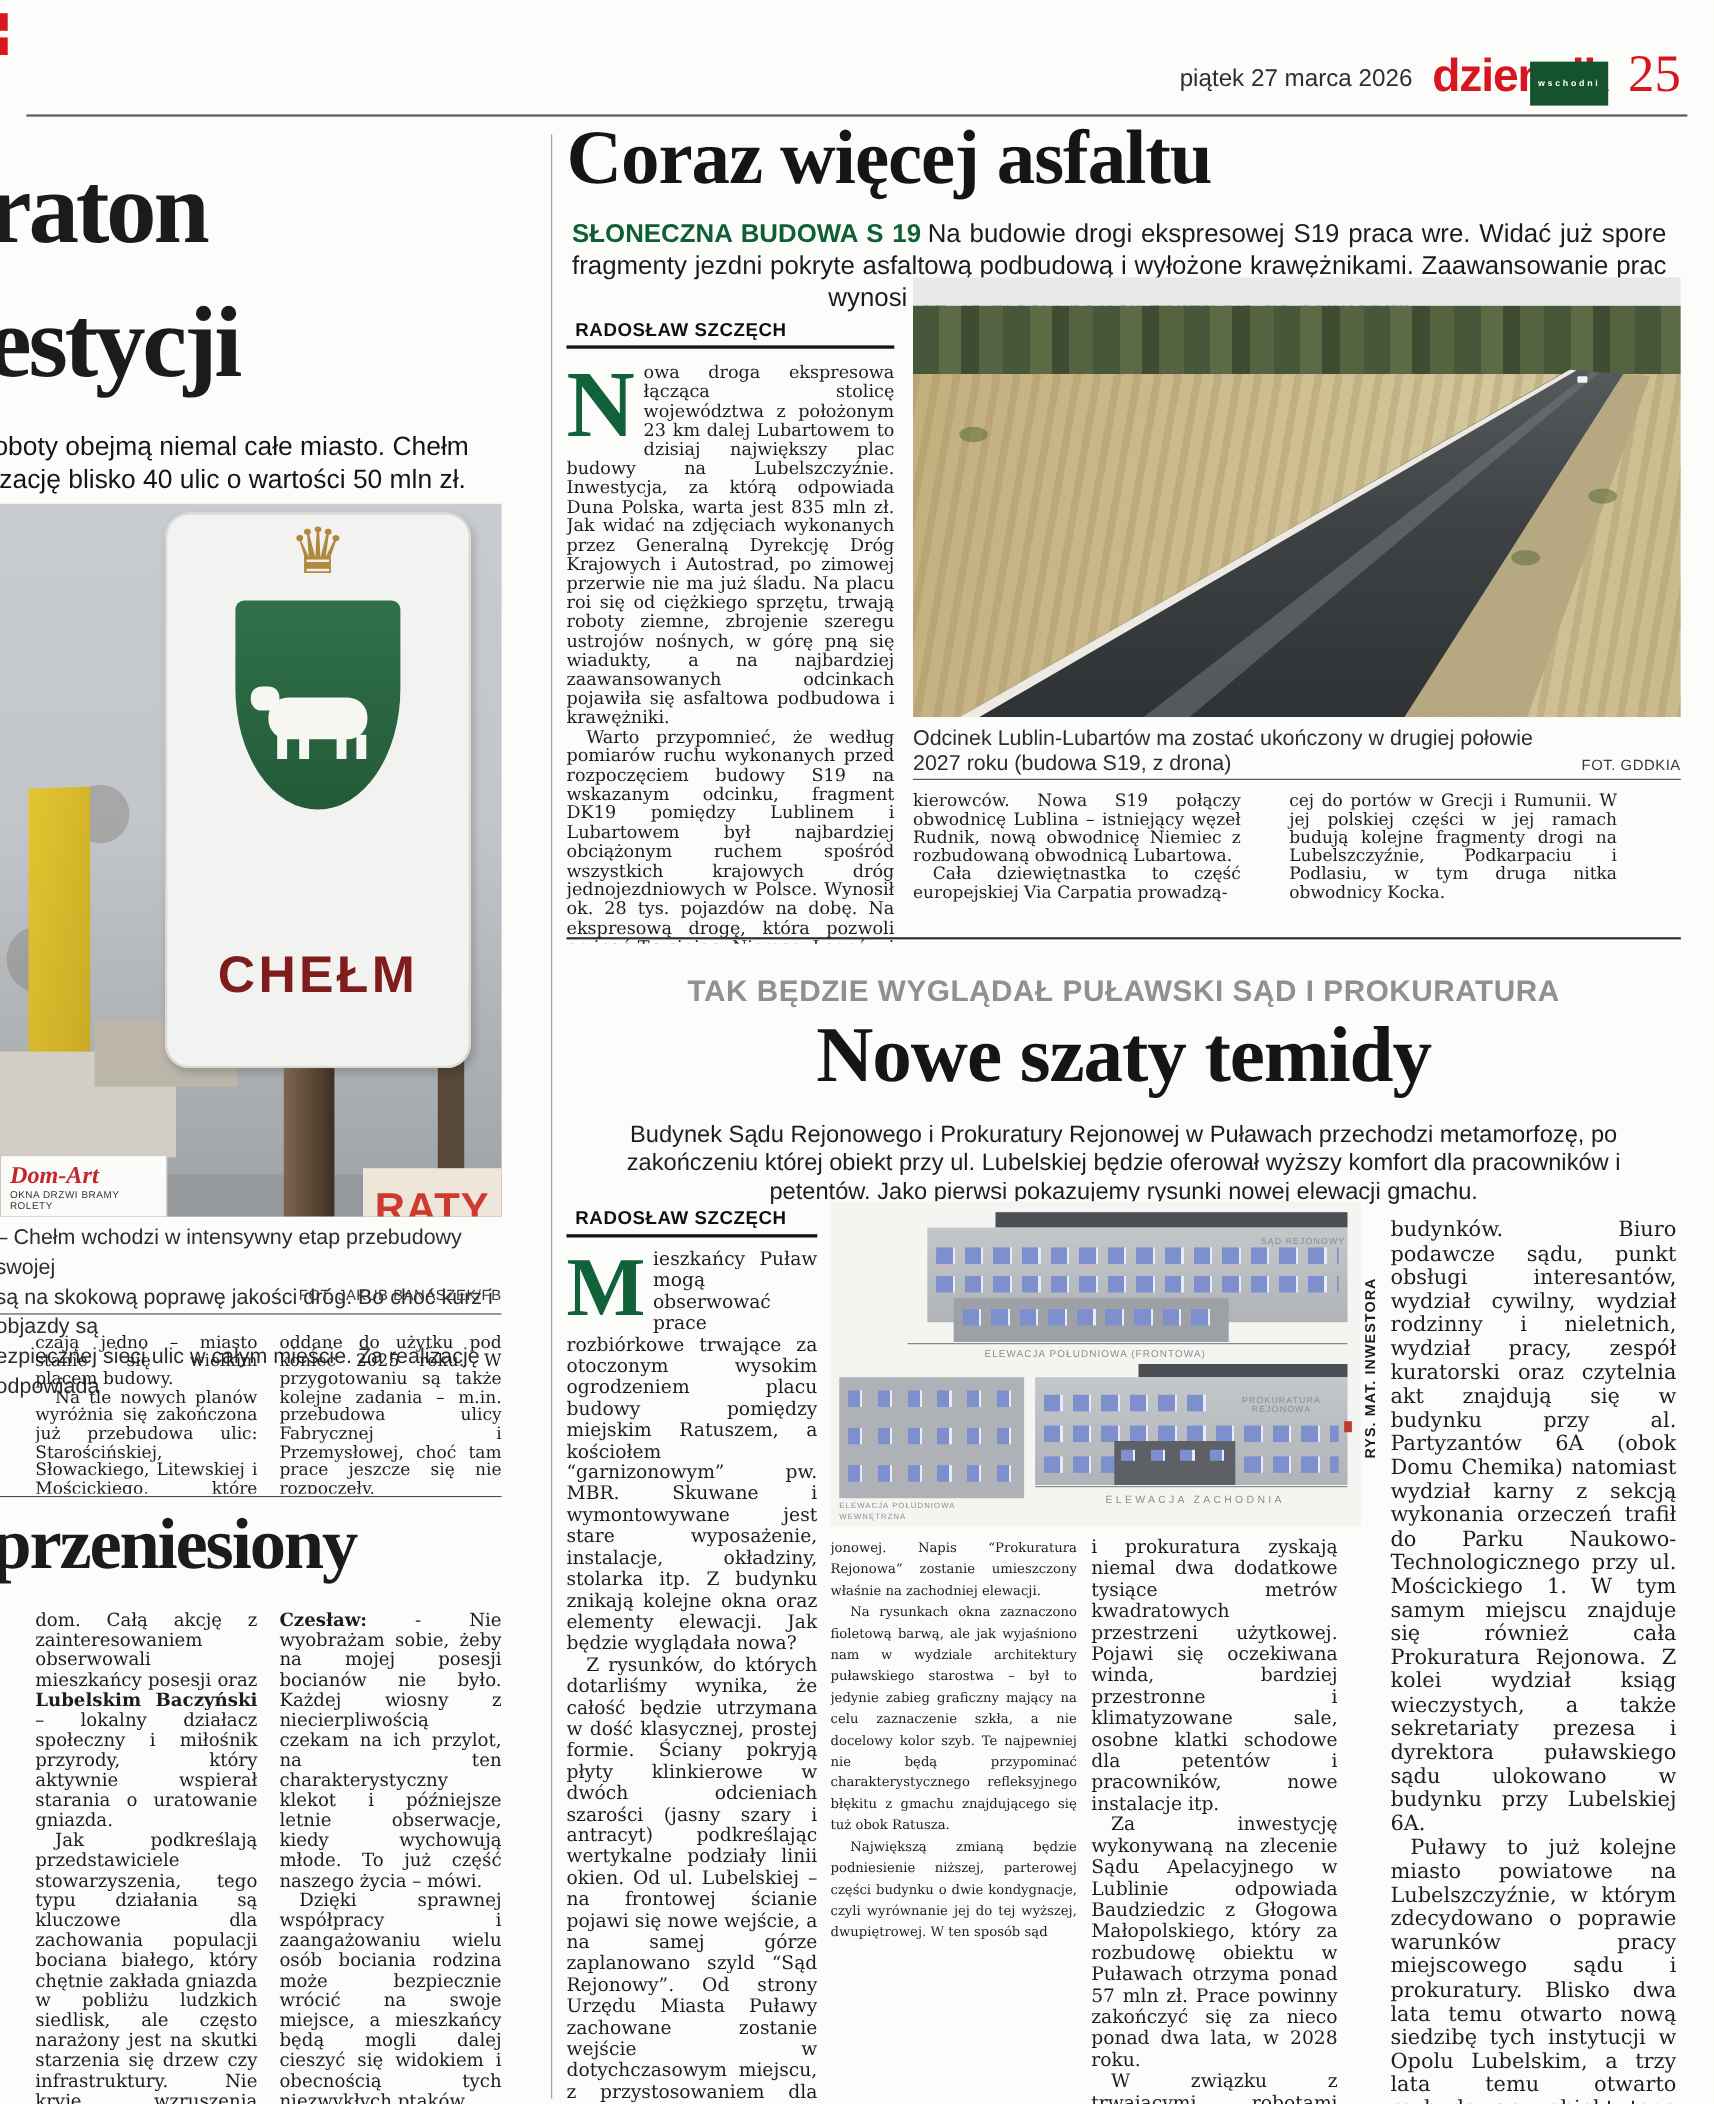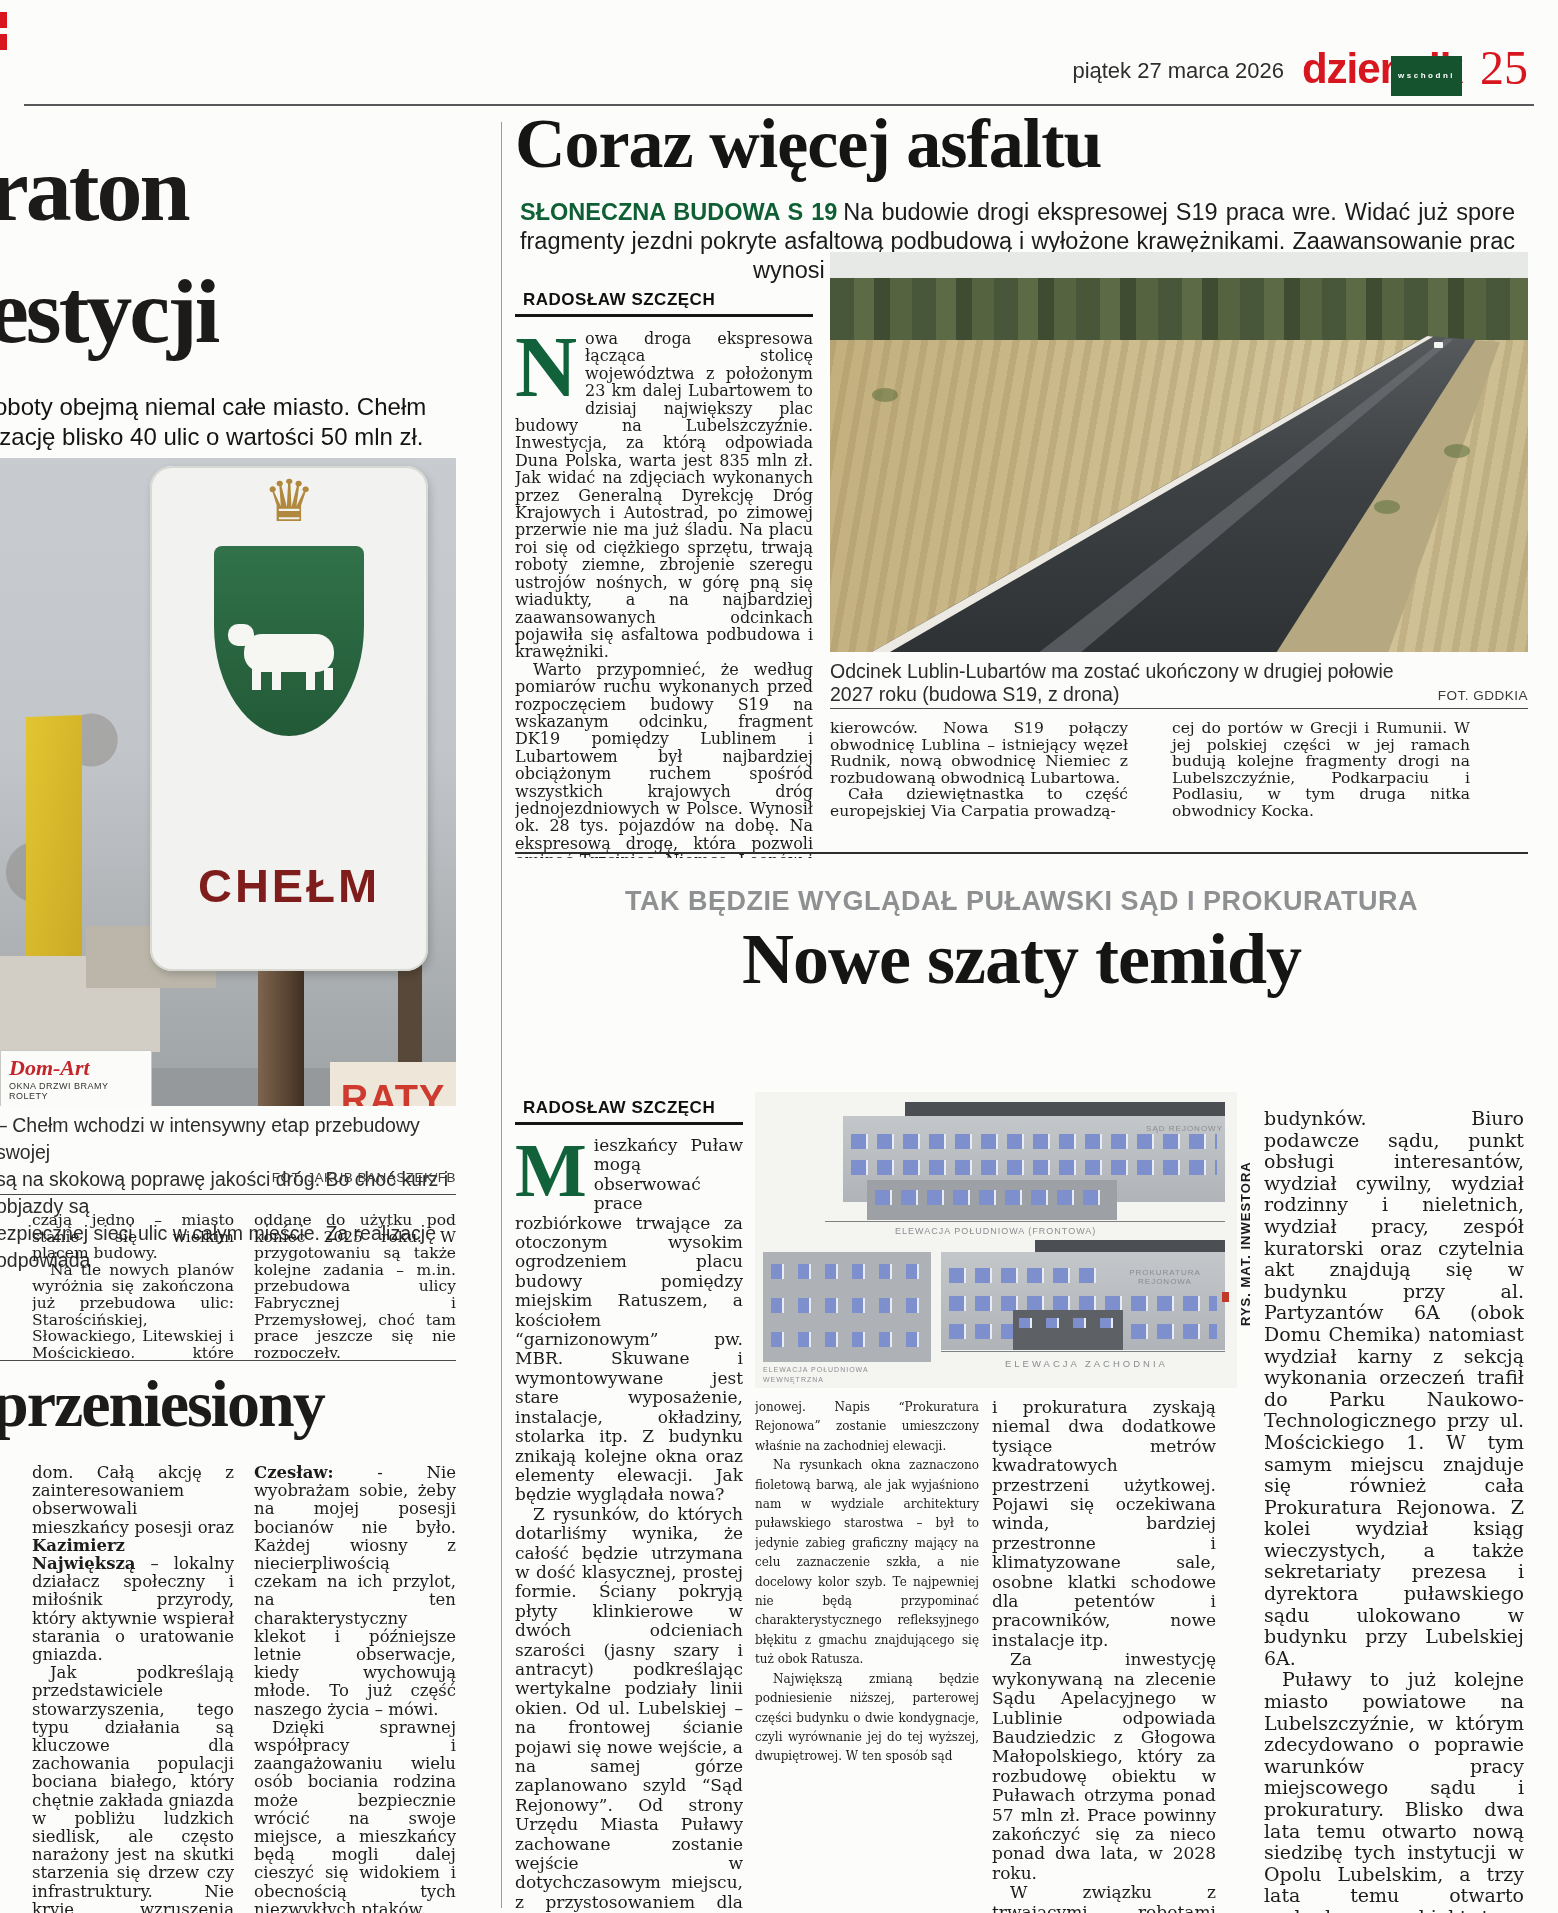--- a/index.html
+++ b/index.html
@@ -235,21 +235,21 @@
     <div data-name="left-article-col-b">
       <p class="p first" data-name="paragraph">oddane do użytku pod koniec 2025 roku. W przygotowaniu są także kolejne zadania – m.in. przebudowa ulicy Fabrycznej i Przemysłowej, choć tam prace jeszcze się nie rozpoczęły.</p>
     </div>
   </div>
 
   <div class="hrule" style="left:0;top:1360px;width:456px;" data-name="rule"></div>
 
   <div class="stork-headline" data-name="stork-article-headline">przeniesiony</div>
   <div class="stork-cols bodycol" data-name="stork-article-columns">
     <div data-name="stork-article-col-a">
-      <p class="p first" data-name="paragraph"><span data-name="text-run">dom. Całą akcję z zainteresowaniem obserwowali mieszkańcy posesji oraz </span><b class="inb" data-name="bold-name">Kazimierz Największą</b><span data-name="text-run"> – lokalny działacz społeczny i miłośnik przyrody, który aktywnie wspierał starania o uratowanie gniazda.</span></p>
+      <p class="p first" data-name="paragraph"><span data-name="text-run">dom. Całą akcję z zainteresowaniem obserwowali mieszkańcy posesji oraz </span><b class="inb" data-name="bold-name">Lubelskim Baczyński</b><span data-name="text-run"> – lokalny działacz społeczny i miłośnik przyrody, który aktywnie wspierał starania o uratowanie gniazda.</span></p>
       <p class="p" data-name="paragraph">Jak podkreślają przedstawiciele stowarzyszenia, tego typu działania są kluczowe dla zachowania populacji bociana białego, który chętnie zakłada gniazda w pobliżu ludzkich siedlisk, ale często narażony jest na skutki starzenia się drzew czy infrastruktury. Nie kryje wzruszenia właściciel posesji, pan</p>
     </div>
     <div data-name="stork-article-col-b">
       <p class="p first" data-name="paragraph"><b class="inb" data-name="bold-name">Czesław:</b><span data-name="text-run"> - Nie wyobrażam sobie, żeby na mojej posesji bocianów nie było. Każdej wiosny z niecierpliwością czekam na ich przylot, na ten charakterystyczny klekot i późniejsze letnie obserwacje, kiedy wychowują młode. To już część naszego życia – mówi.</span></p>
       <p class="p" data-name="paragraph">Dzięki sprawnej współpracy i zaangażowaniu wielu osób bociania rodzina może bezpiecznie wrócić na swoje miejsce, a mieszkańcy będą mogli dalej cieszyć się widokiem i obecnością tych niezwykłych ptaków.</p>
 
     </div>
   </div>
 
   <div class="s19-headline" data-name="s19-headline">Coraz więcej asfaltu</div>
@@ -291,20 +291,21 @@
     </div>
     <div data-name="s19-column-3">
       <p class="p first" data-name="paragraph">cej do portów w Grecji i Rumunii. W jej polskiej części w jej ramach budują kolejne fragmenty drogi na Lubelszczyźnie, Podkarpaciu i Podlasiu, w tym druga nitka obwodnicy Kocka.</p>
     </div>
   </div>
 
   <div class="hrule" style="left:515px;top:852px;width:1013px;height:2px;background:#2e2e2c;" data-name="section-rule"></div>
 
   <div class="tm-kicker" data-name="temida-kicker">TAK BĘDZIE WYGLĄDAŁ PUŁAWSKI SĄD I PROKURATURA</div>
   <div class="tm-headline" data-name="temida-headline">Nowe szaty temidy</div>
+  <div class="tm-subhead" data-name="temida-subhead">Budynek Sądu Rejonowego i Prokuratury Rejonowej w Puławach przechodzi metamorfozę, po zakończeniu której obiekt przy ul. Lubelskiej będzie oferował wyższy komfort dla pracowników i petentów. Jako pierwsi pokazujemy rysunki nowej elewacji gmachu.</div>
   <div class="tm-byline" data-name="temida-byline">
     <div class="byline" data-name="reporter-name">RADOSŁAW SZCZĘCH</div>
   </div>
 
   <div class="tm-col1 bodycol" data-name="temida-column-1">
     <p class="p first" data-name="paragraph"><span class="dropcap" data-name="dropcap-letter">M</span><span data-name="text-run">ieszkańcy Puław mogą obserwować prace rozbiórkowe trwające za otoczonym wysokim ogrodzeniem placu budowy pomiędzy miejskim Ratuszem, a kościołem “garnizonowym” pw. MBR. Skuwane i wymontowywane jest stare wyposażenie, instalacje, okładziny, stolarka itp. Z budynku znikają kolejne okna oraz elementy elewacji. Jak będzie wyglądała nowa?</span></p>
     <p class="p" data-name="paragraph">Z rysunków, do których dotarliśmy wynika, że całość będzie utrzymana w dość klasycznej, prostej formie. Ściany pokryją płyty klinkierowe w dwóch odcieniach szarości (jasny szary i antracyt) podkreślając wertykalne podziały linii okien. Od ul. Lubelskiej – na frontowej ścianie pojawi się nowe wejście, a na samej górze zaplanowano szyld “Sąd Rejonowy”. Od strony Urzędu Miasta Puławy zachowane zostanie wejście w dotychczasowym miejscu, z przystosowaniem dla osób niepełnosprawnych i przeznaczeniem dla pracowników i petentów Prokuratury Re-</p>
   </div>
 
   <div class="tm-drawing" data-name="elevation-drawing">

